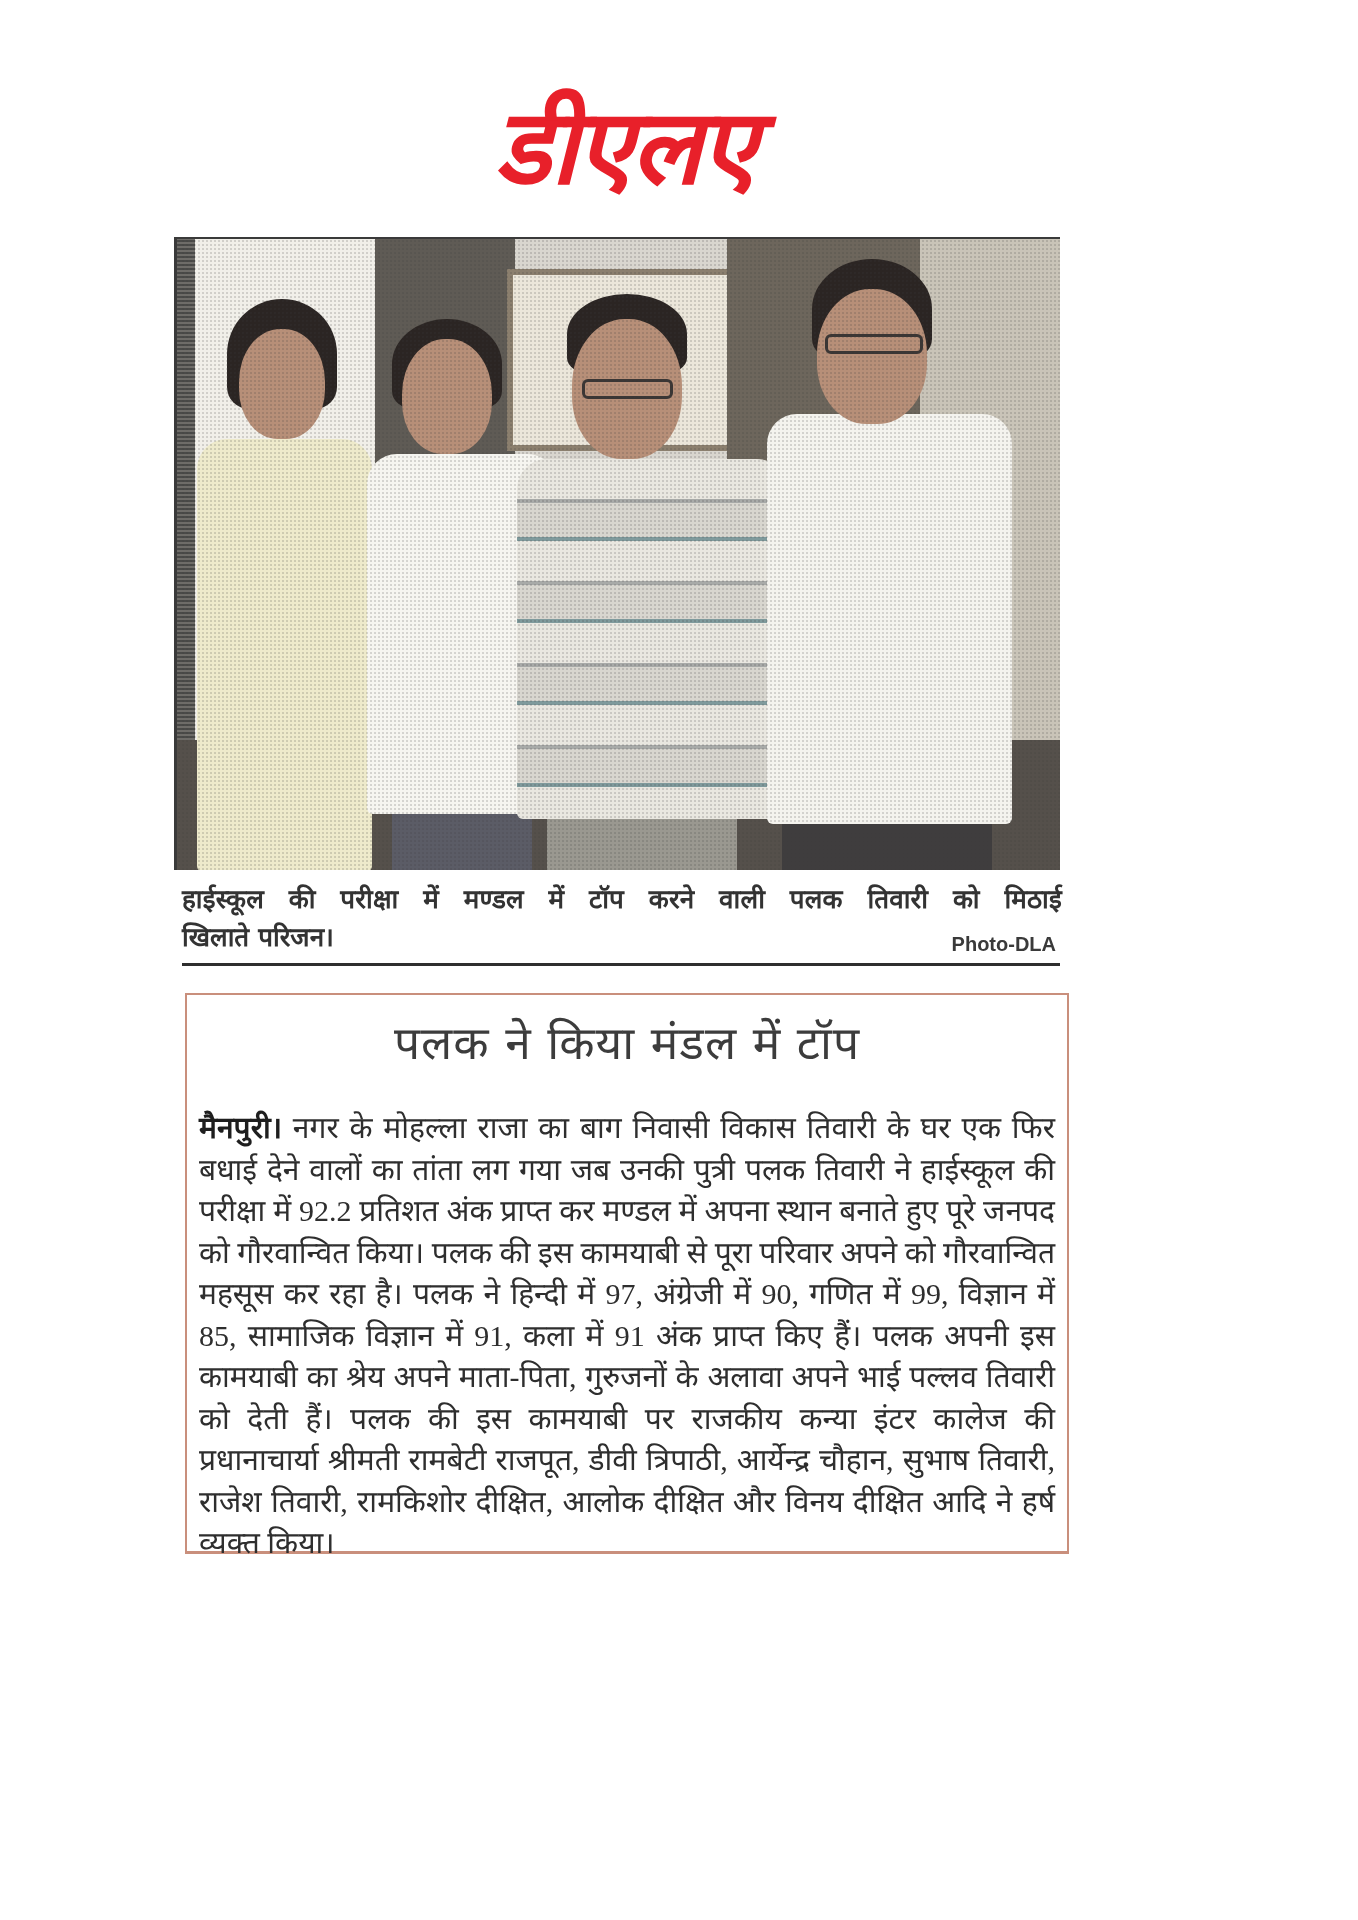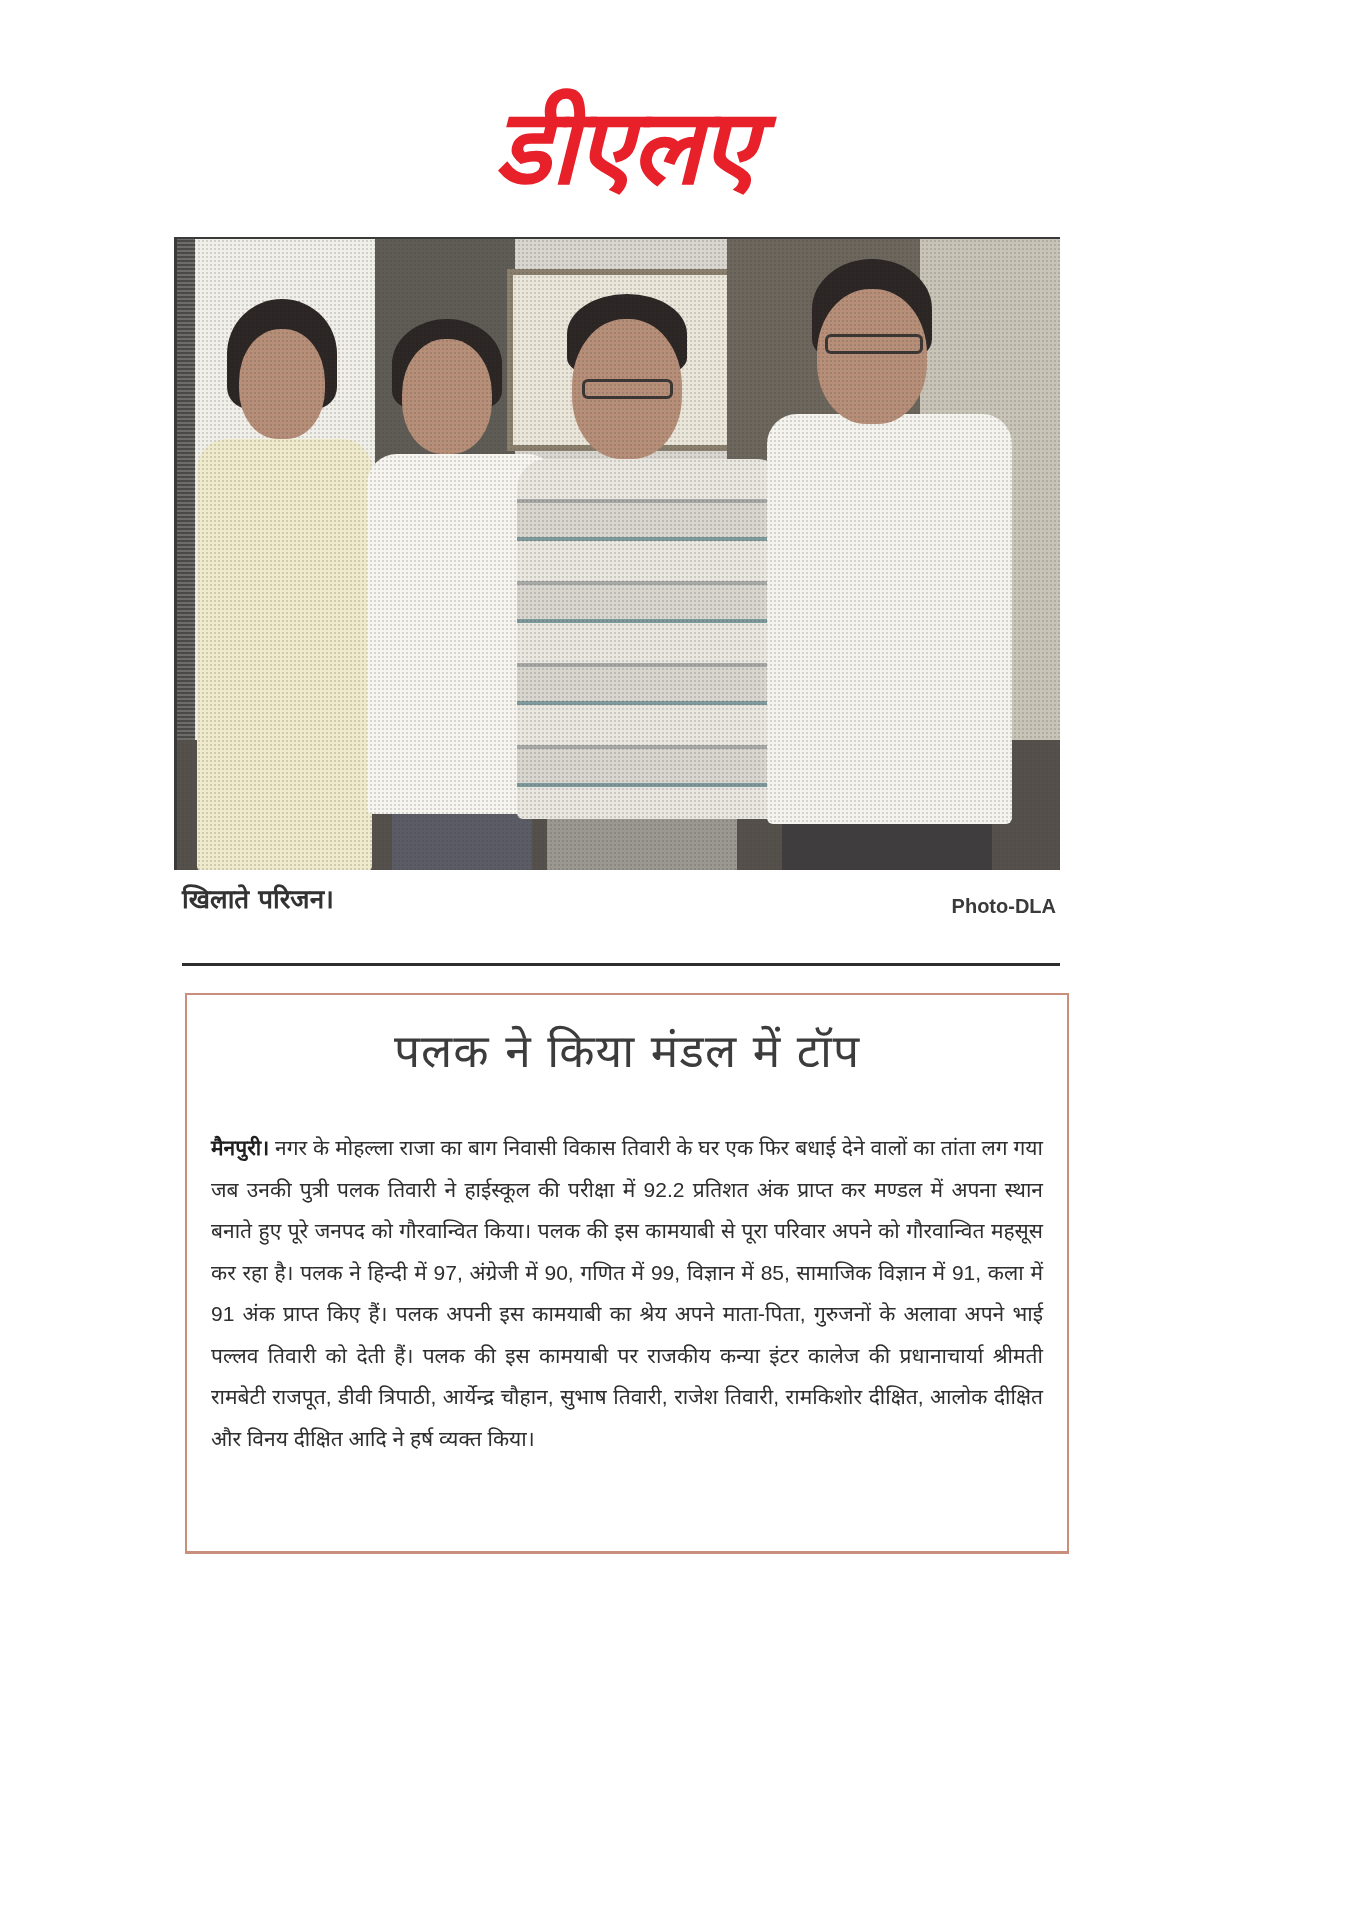--- a/index.html
+++ b/index.html
@@ -163,39 +163,39 @@
   
   .article {
     position: absolute;
     left: 185px;
     top: 993px;
     width: 884px;
     height: 561px;
     box-sizing: border-box;
     border: 2px solid #c98f7c;
     border-bottom-width: 3px;
-    padding: 8px 12px;
+    padding: 0 12px;
   }
   .headline {
     margin: 0;
     padding-top: 18px;
     height: 78px;
     text-align: center;
     font-family: "DejaVu Sans", sans-serif;
     font-weight: normal;
     font-size: 46px;
     line-height: 60px;
     color: #3c3c3c;
     letter-spacing: 1px;
   }
   .body-text {
-    margin: 12px;
+    margin: 0;
     padding-top: 16px;
-    font-family: Liberation Sans, sans-serif;
-    font-size: 21px;
+    font-family: Liberation Serif, serif;
+    font-size: 30px;
     line-height: 41.5px;
     color: #2e2e2e;
     text-align: justify;
   }
   .dateline { font-weight: bold; color: #1e1e1e; }
 </style>
 </head>
 <body>
 
 <div class="masthead">
@@ -233,20 +233,21 @@
     <div class="legs"></div>
       <div class="torso"></div>
       <div class="hair"></div>
       <div class="head"></div>
     <div class="glasses" style="left:648px;top:95px;width:92px;"></div>
   </div>
   <div class="halftone"></div>
 </div>
 
 <div class="caption">
+  <span class="caption-text">हाईस्कूल की परीक्षा में मण्डल में टॉप करने वाली पलक तिवारी को मिठाई</span>
   <div class="caption-line2">
     <span class="caption-text-2">खिलाते परिजन।</span>
     <span class="photo-credit">Photo-DLA</span>
   </div>
 </div>
 <div class="caption-rule"></div>
 
 <div class="article">
   <h1 class="headline">पलक ने किया मंडल में टॉप</h1>
   <p class="body-text"><span class="dateline">मैनपुरी।</span><span> नगर के मोहल्ला राजा का बाग निवासी विकास तिवारी के घर एक फिर बधाई देने वालों का तांता लग गया जब उनकी पुत्री पलक तिवारी ने हाईस्कूल की परीक्षा में 92.2 प्रतिशत अंक प्राप्त कर मण्डल में अपना स्थान बनाते हुए पूरे जनपद को गौरवान्वित किया। पलक की इस कामयाबी से पूरा परिवार अपने को गौरवान्वित महसूस कर रहा है। पलक ने हिन्दी में 97, अंग्रेजी में 90, गणित में 99, विज्ञान में 85, सामाजिक विज्ञान में 91, कला में 91 अंक प्राप्त किए हैं। पलक अपनी इस कामयाबी का श्रेय अपने माता-पिता, गुरुजनों के अलावा अपने भाई पल्लव तिवारी को देती हैं। पलक की इस कामयाबी पर राजकीय कन्या इंटर कालेज की प्रधानाचार्या श्रीमती रामबेटी राजपूत, डीवी त्रिपाठी, आर्येन्द्र चौहान, सुभाष तिवारी, राजेश तिवारी, रामकिशोर दीक्षित, आलोक दीक्षित और विनय दीक्षित आदि ने हर्ष व्यक्त किया।</span></p>

